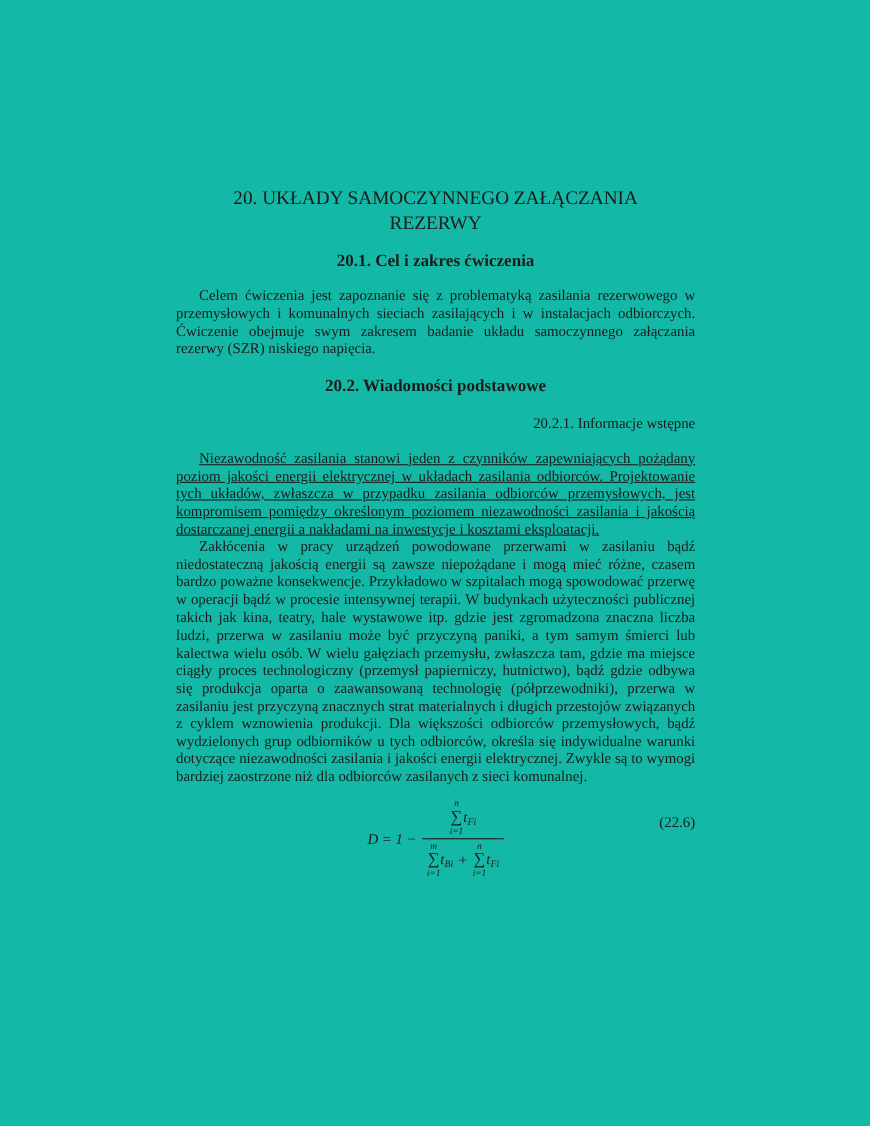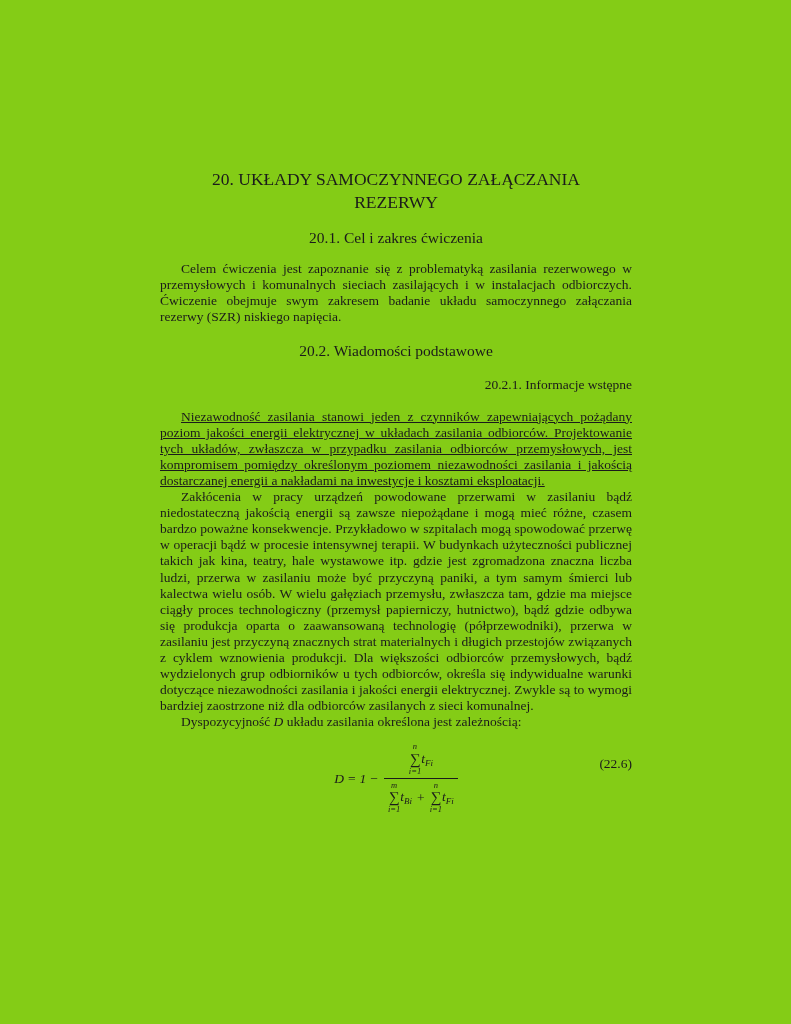--- a/index.html
+++ b/index.html
@@ -4,21 +4,21 @@
 <style>
   html, body {
     margin: 0;
     padding: 0;
     background: #ffffff;
   }
   .page {
     position: relative;
     width: 791px;
     height: 1024px;
-    background: #84cc16;
+    background: #14b8a6;
     color: #1b1b1b;
     font-family: "Liberation Serif", serif;
     overflow: hidden;
   }
   .content {
     position: absolute;
     left: 160px;
     top: 168px;
     width: 472px;
   }
@@ -26,21 +26,21 @@
     font-size: 17.5px;
     line-height: 1.32;
     text-align: center;
     font-weight: normal;
     margin: 0;
     white-space: pre-line;
   }
   .section-heading {
     font-size: 15.5px;
     text-align: center;
-    font-weight: normal;
+    font-weight: bold;
     margin: 0;
   }
   .heading-201 { margin-top: 15px; }
   .heading-202 { margin-top: 16px; }
   .subsection-heading {
     font-size: 13.5px;
     text-align: right;
     font-weight: normal;
     margin: 17px 0 0 0;
   }
@@ -134,21 +134,20 @@
     <p class="para para-first">Celem ćwiczenia jest zapoznanie się z problematyką zasilania rezerwowego w przemysłowych i komunalnych sieciach zasilających i w instalacjach odbiorczych. Ćwiczenie obejmuje swym zakresem badanie układu samoczynnego załączania rezerwy (SZR) niskiego napięcia.</p>
 
     <h2 class="section-heading heading-202">20.2. Wiadomości podstawowe</h2>
 
     <h3 class="subsection-heading">20.2.1. Informacje wstępne</h3>
 
     <p class="para para-gap">Niezawodność zasilania stanowi jeden z czynników zapewniających pożądany poziom jakości energii elektrycznej w układach zasilania odbiorców. Projektowanie tych układów, zwłaszcza w przypadku zasilania odbiorców przemysłowych, jest kompromisem pomiędzy określonym poziomem niezawodności zasilania i jakością dostarczanej energii a nakładami na inwestycje i kosztami eksploatacji.</p>
 
     <p class="para">Zakłócenia w pracy urządzeń powodowane przerwami w zasilaniu bądź niedostateczną jakością energii są zawsze niepożądane i mogą mieć różne, czasem bardzo poważne konsekwencje. Przykładowo w szpitalach mogą spowodować przerwę w operacji bądź w procesie intensywnej terapii. W budynkach użyteczności publicznej takich jak kina, teatry, hale wystawowe itp. gdzie jest zgromadzona znaczna liczba ludzi, przerwa w zasilaniu może być przyczyną paniki, a tym samym śmierci lub kalectwa wielu osób. W wielu gałęziach przemysłu, zwłaszcza tam, gdzie ma miejsce ciągły proces technologiczny (przemysł papierniczy, hutnictwo), bądź gdzie odbywa się produkcja oparta o zaawansowaną technologię (półprzewodniki), przerwa w zasilaniu jest przyczyną znacznych strat materialnych i długich przestojów związanych z cyklem wznowienia produkcji. Dla większości odbiorców przemysłowych, bądź wydzielonych grup odbiorników u tych odbiorców, określa się indywidualne warunki dotyczące niezawodności zasilania i jakości energii elektrycznej. Zwykle są to wymogi bardziej zaostrzone niż dla odbiorców zasilanych z sieci komunalnej.</p>
 
-    <p class="para"><span>Dyspozycyjność </span><span class="ital">D</span><span> układu zasilania określona jest zależnością:</span></p>
 
     <div class="equation">
       <div class="eq-center">
         <span>D</span>
         <span class="eq-op">=</span>
         <span>1</span>
         <span class="eq-op">−</span>
 
         <span class="frac">
           <span class="frac-num">

